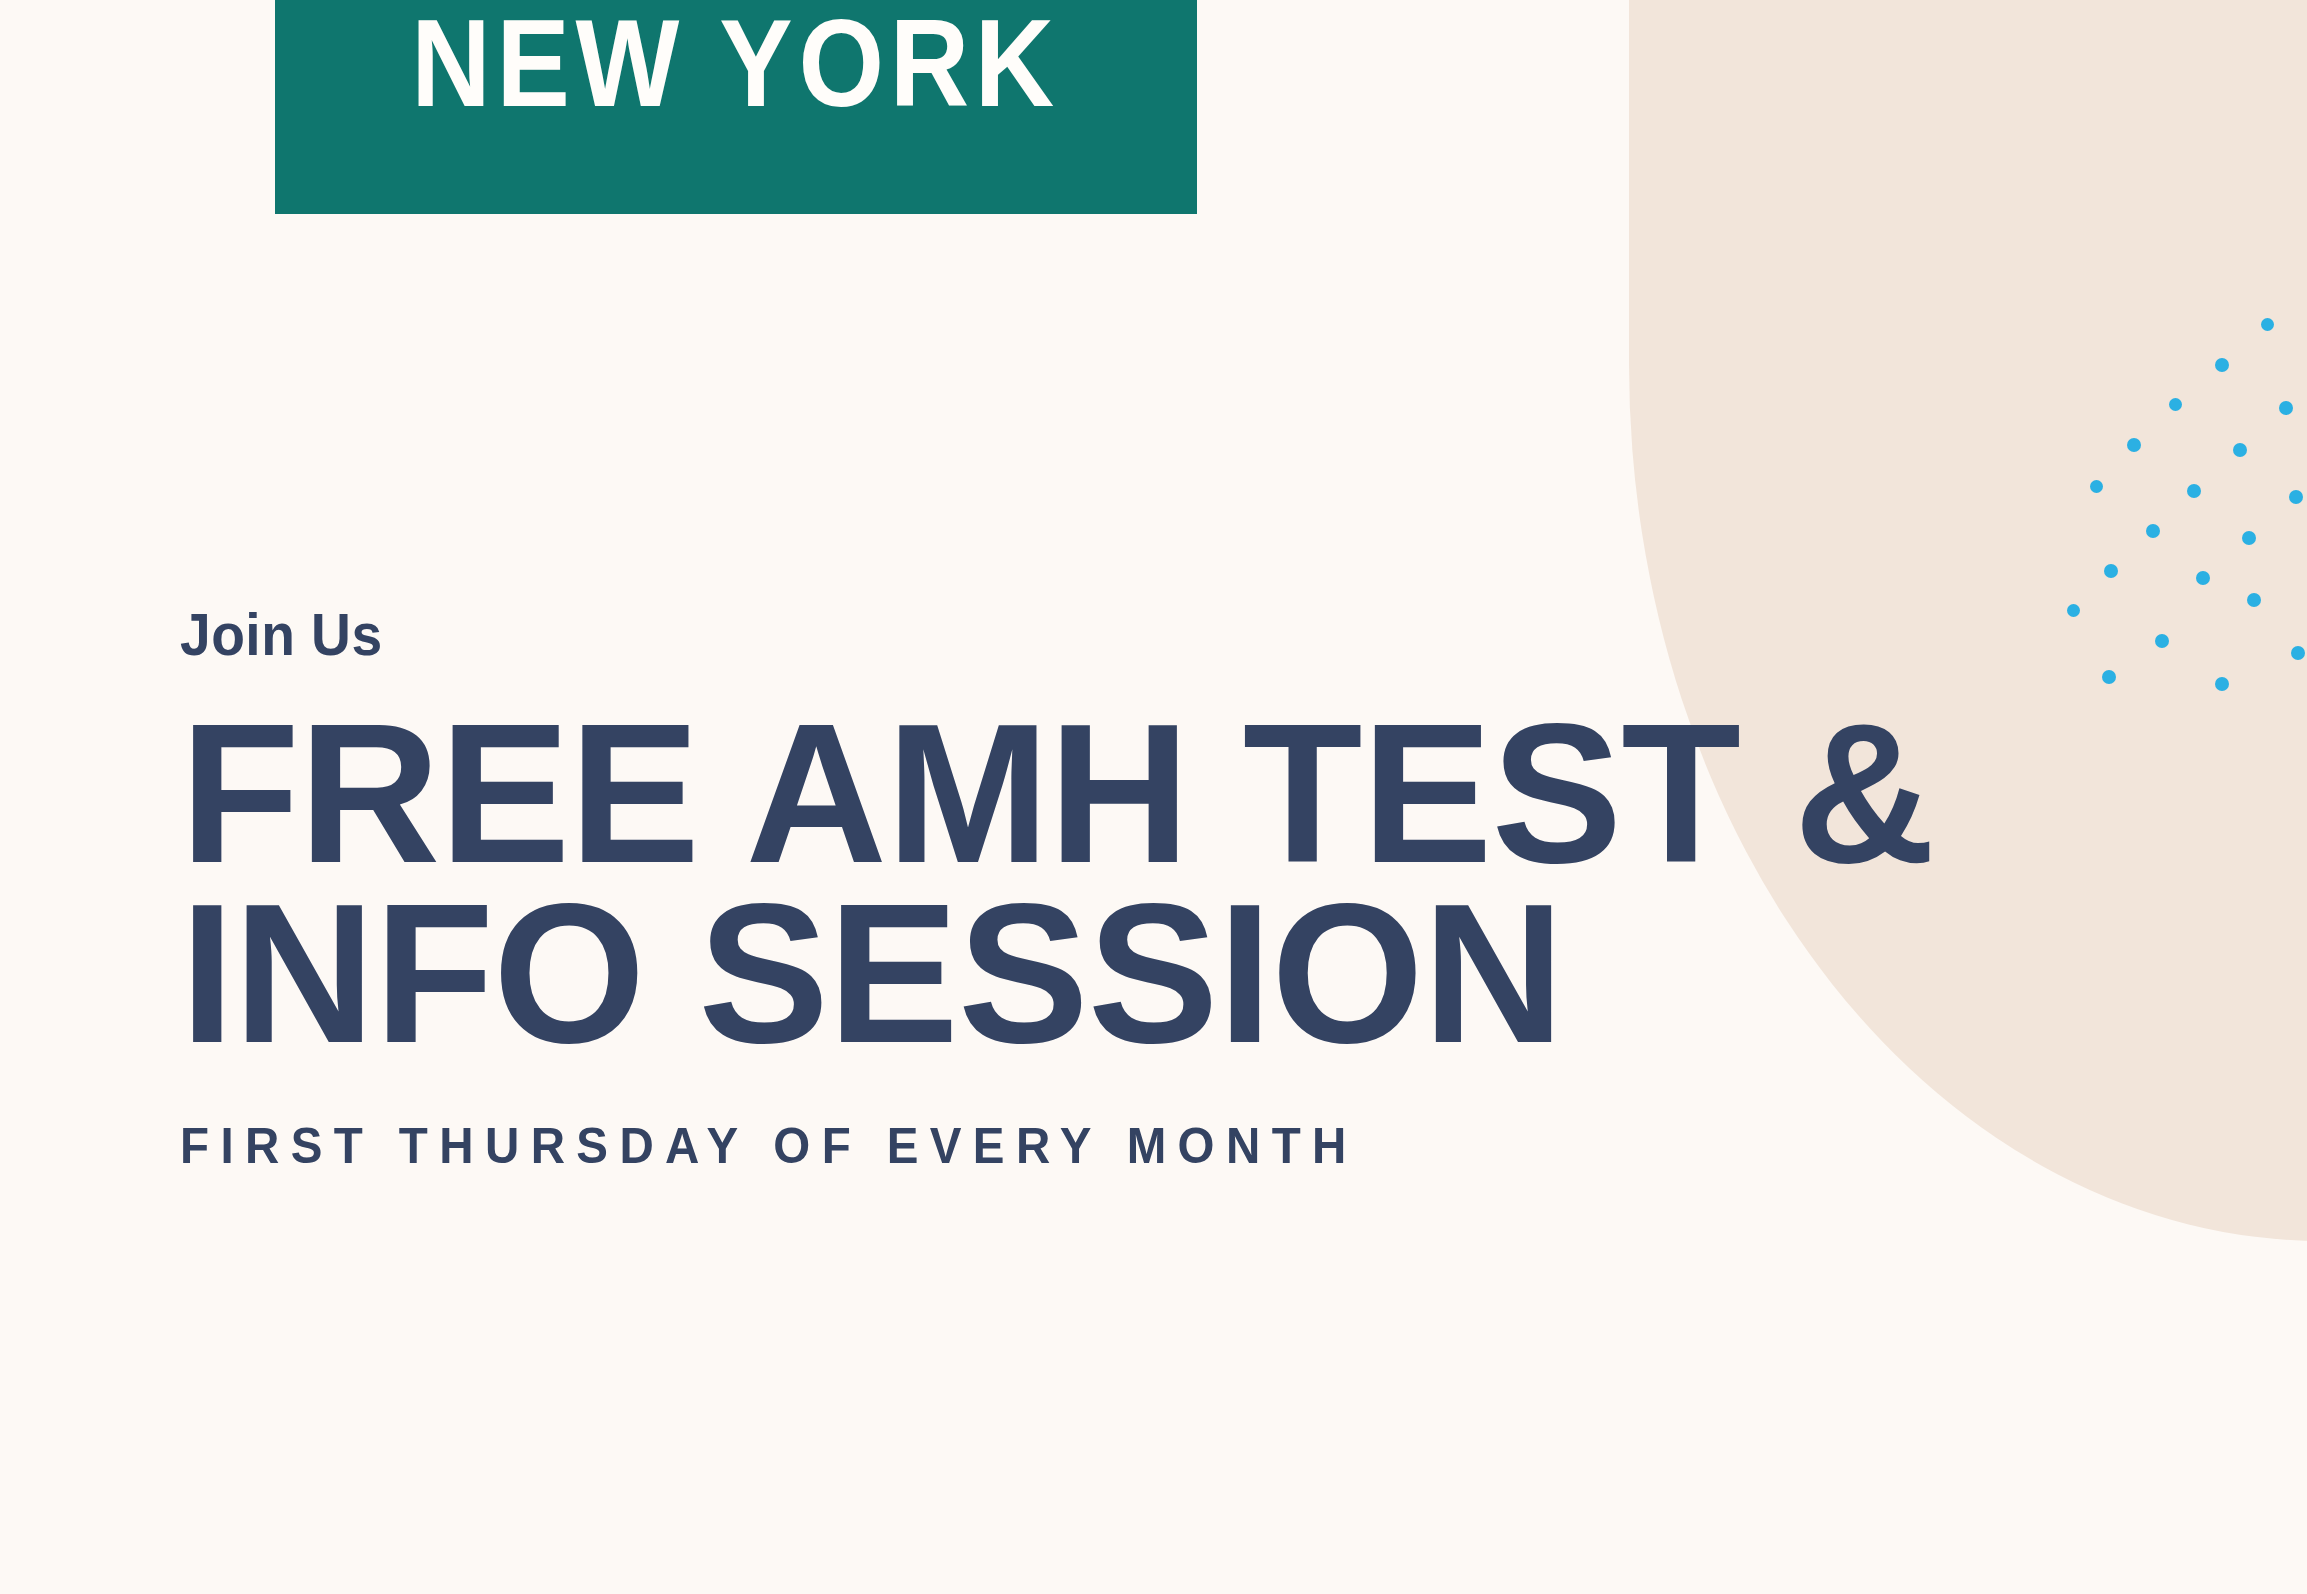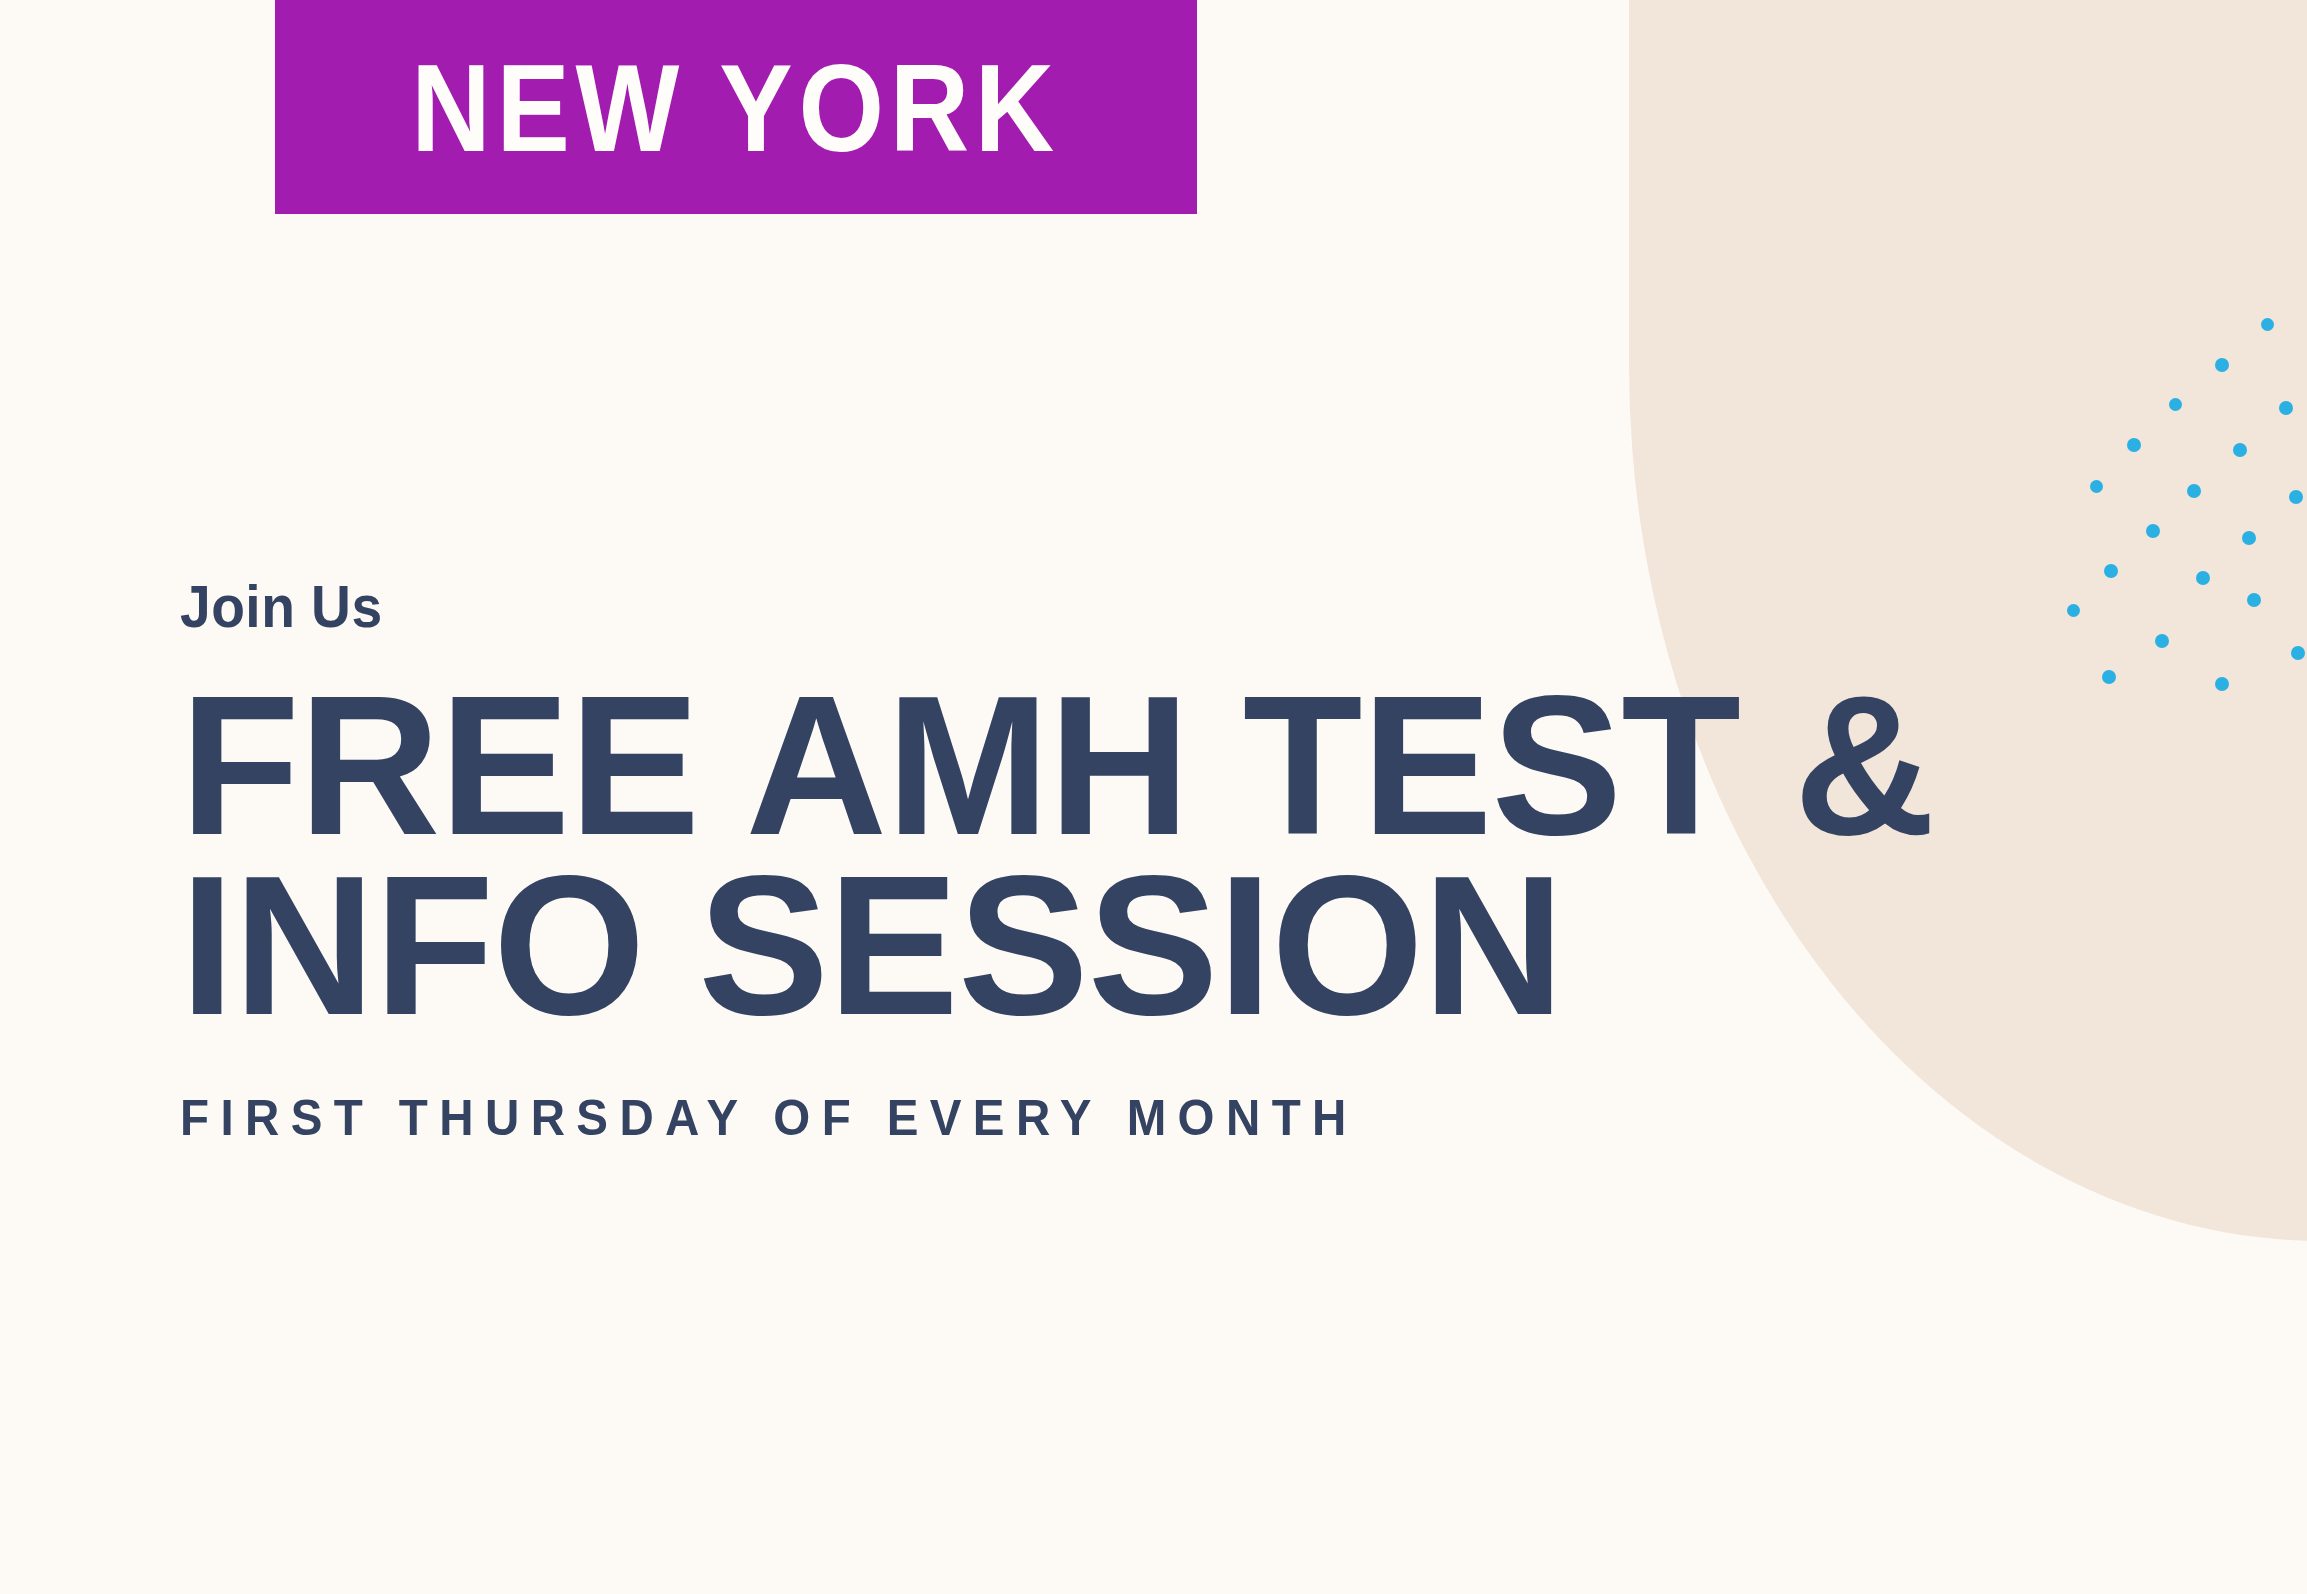--- a/index.html
+++ b/index.html
@@ -48,41 +48,40 @@
     background: #2BB0E3;
   }
 
   
   #city-badge {
     position: absolute;
     left: 275px;
     top: 0;
     width: 922px;
     height: 214px;
-    background: #a21caf;
+    background: #0f766e;
     display: flex;
-    align-items: center;
     justify-content: center;
   }
   #city-badge-label {
     color: #FFFDFA;
     font-family: "Liberation Sans Narrow", "Liberation Sans", sans-serif;
     font-weight: 700;
     font-size: 125px;
     letter-spacing: 6.5px;
     line-height: 1;
     transform: scaleX(0.88);
     white-space: nowrap;
   }
 
   
   #copy-block {
     position: absolute;
     left: 180px;
-    top: 577px;
+    top: 605px;
     width: 2030px;
   }
   #eyebrow {
     color: #344362;
     font-family: "Liberation Sans Narrow", "Liberation Sans", sans-serif;
     font-weight: 700;
     font-size: 60px;
     letter-spacing: 0.5px;
     line-height: 1;
     transform: scaleX(0.92);

